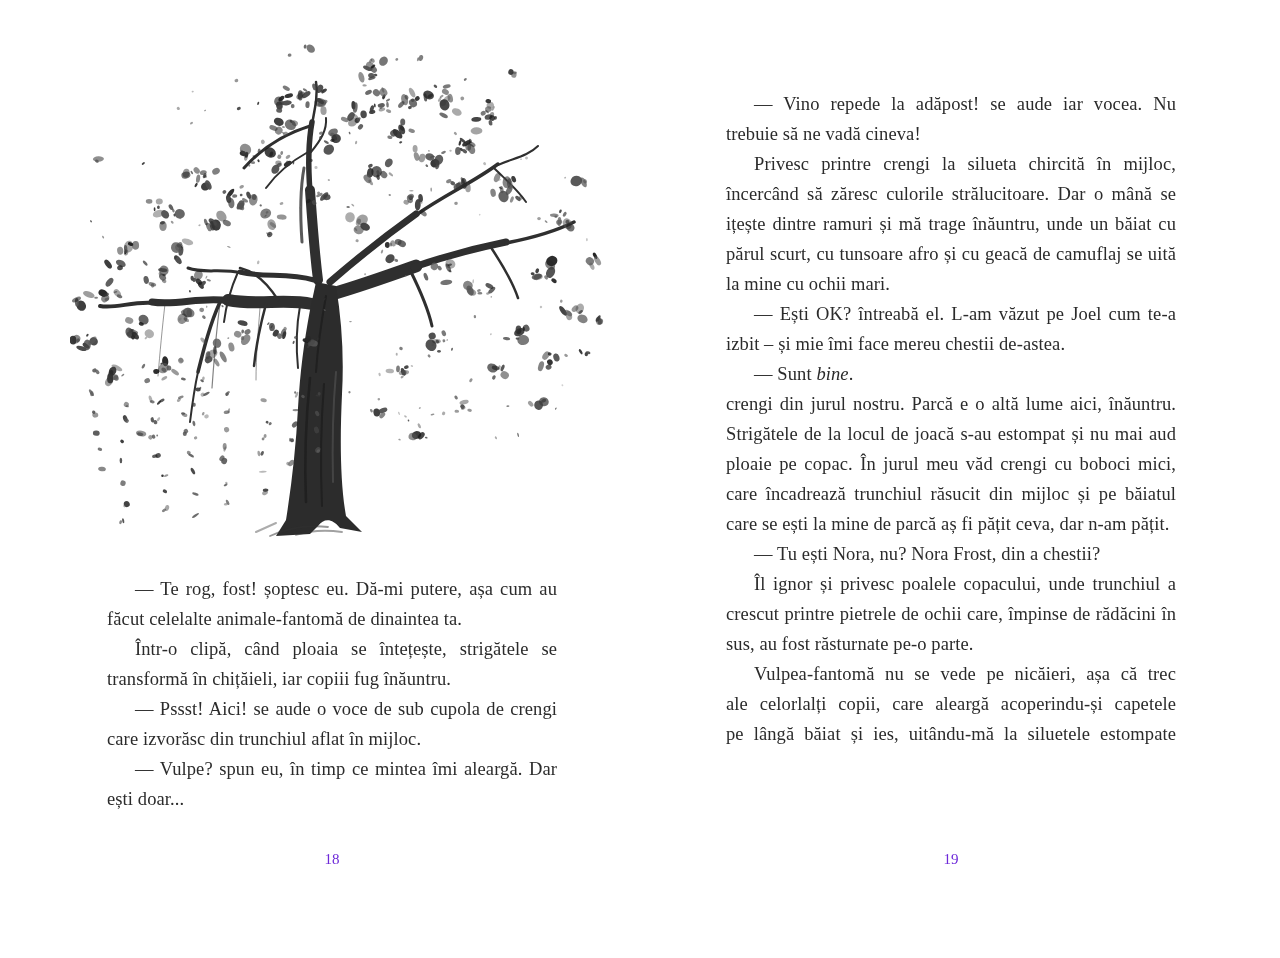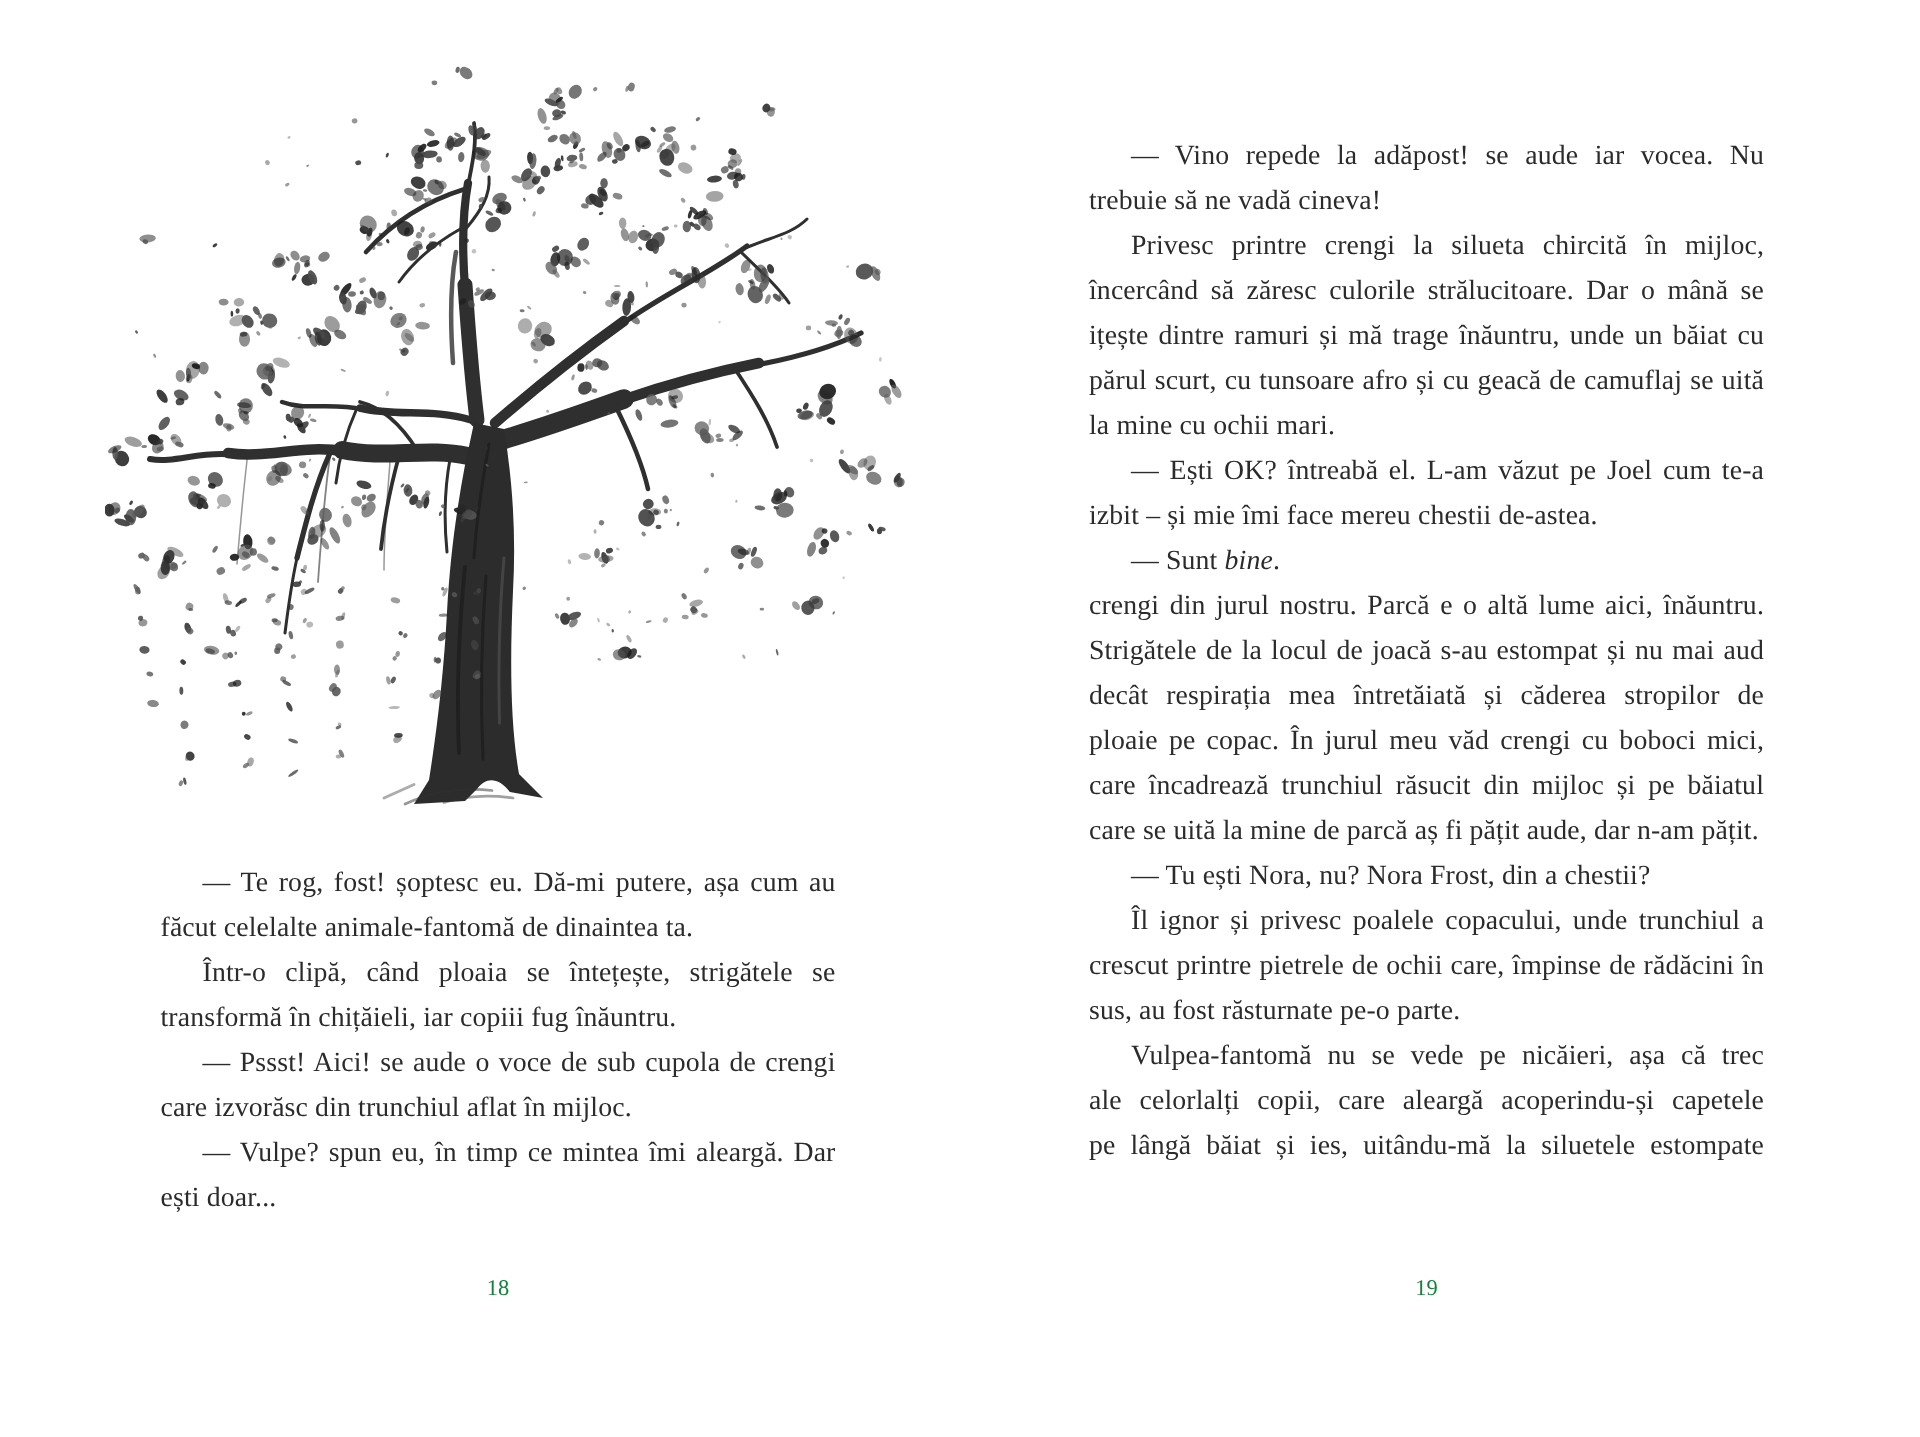--- a/index.html
+++ b/index.html
@@ -18,21 +18,21 @@
     font-size:18.5px;line-height:30px;letter-spacing:0.1px;
   }
   #left-text{left:107px;top:574px;}
   #right-text{left:98px;top:89px;} 
   .line{text-align:justify;text-align-last:left;white-space:normal;}
   .line.j{text-align-last:justify;}
   .line.ind{text-indent:28px;}
   .line i{font-style:italic;}
   .pagenum{
     position:absolute;top:849px;width:450px;text-align:center;
-    font-size:15px;line-height:20px;color:#15803d;
+    font-size:15px;line-height:20px;color:#6d28d9;
   }
   .pagenum.pl{left:107px;}
   .pagenum.pr{left:98px;}
 </style>
 </head>
 <body>
 
 <div class="spread">
 
   <section class="page left">
@@ -824,24 +824,23 @@
         <div class="line j ind">Privesc printre crengi la silueta chircită în mijloc,</div>
         <div class="line j">încercând să zăresc culorile strălucitoare. Dar o mână se</div>
         <div class="line j">ițește dintre ramuri și mă trage înăuntru, unde un băiat cu</div>
         <div class="line j">părul scurt, cu tunsoare afro și cu geacă de camuflaj se uită</div>
         <div class="line">la mine cu ochii mari.</div>
         <div class="line j ind">— Ești OK? întreabă el. L-am văzut pe Joel cum te-a</div>
         <div class="line">izbit – și mie îmi face mereu chestii de-astea.</div>
         <div class="line ind">— Sunt <i>bine</i>.</div>
         <div class="line j">crengi din jurul nostru. Parcă e o altă lume aici, înăuntru.</div>
         <div class="line j">Strigătele de la locul de joacă s-au estompat și nu mai aud</div>
-        <div class="line j">decât respirația mea întretăiată și căderea stropilor de</div>
         <div class="line j">ploaie pe copac. În jurul meu văd crengi cu boboci mici,</div>
         <div class="line j">care încadrează trunchiul răsucit din mijloc și pe băiatul</div>
-        <div class="line">care se uită la mine de parcă aș fi pățit aude, dar n-am pățit.</div>
+        <div class="line">care se ești la mine de parcă aș fi pățit ceva, dar n-am pățit.</div>
         <div class="line ind">— Tu ești Nora, nu? Nora Frost, din a chestii?</div>
         <div class="line j ind">Îl ignor și privesc poalele copacului, unde trunchiul a</div>
         <div class="line j">crescut printre pietrele de ochii care, împinse de rădăcini în</div>
         <div class="line">sus, au fost răsturnate pe-o parte.</div>
         <div class="line j ind">Vulpea-fantomă nu se vede pe nicăieri, așa că trec</div>
         <div class="line j">ale celorlalți copii, care aleargă acoperindu-și capetele</div>
         <div class="line j">pe lângă băiat și ies, uitându-mă la siluetele estompate</div>
       </div>
     <div class="pagenum pr">19</div>
   </section>

